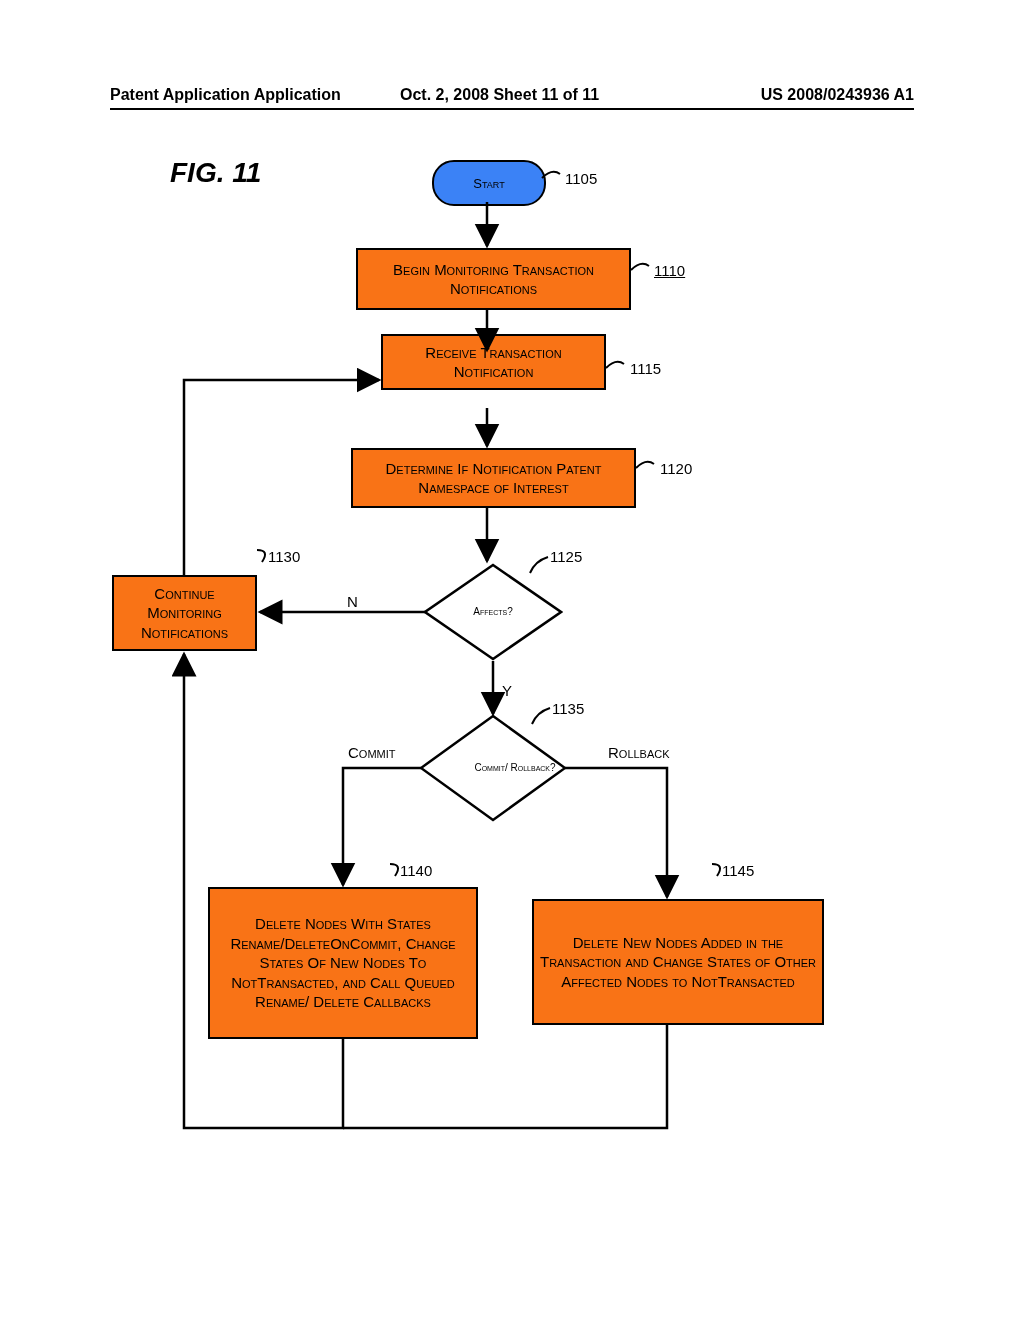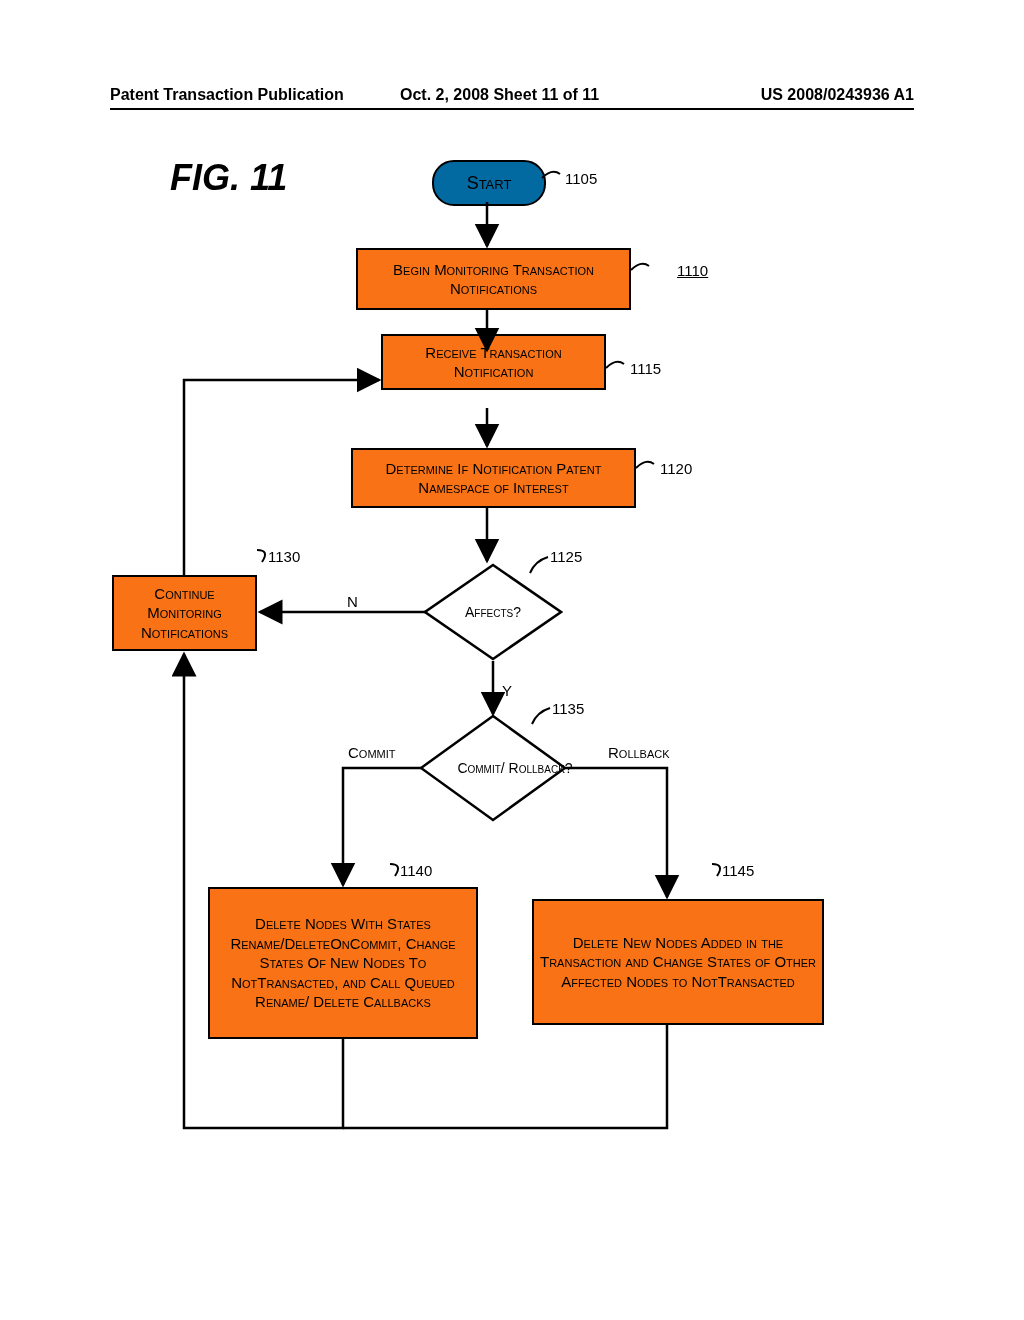--- a/index.html
+++ b/index.html
@@ -32,21 +32,21 @@
     position: absolute;
     top: 108px;
     left: 110px;
     right: 110px;
     border-top: 2px solid #000;
   }
   .fig-label {
     position: absolute;
     top: 157px;
     left: 170px;
-    font-size: 36px;
+    font-size: 28px;
     font-weight: bold;
     font-style: italic;
   }
   .stage {
     position: absolute;
     left: 0; top: 0;
     width: 1024px;
     height: 1320px;
   }
   .node-box {
@@ -61,40 +61,40 @@
     font-variant: small-caps;
     line-height: 1.3;
     padding: 4px 6px;
     box-sizing: border-box;
   }
   .node-box.big { font-size: 15px; }
   .terminal {
     position: absolute;
     border: 2.5px solid #000;
     border-radius: 22px;
-    background: #0369a1;
+    background: #3b82f6;
     text-align: center;
     display: flex;
     align-items: center;
     justify-content: center;
-    font-size: 18px;
+    font-size: 13px;
     font-variant: small-caps;
   }
   .decision {
     position: absolute;
     width: 130px;
     height: 100px;
   }
   .decision svg { position: absolute; left:0; top:0; }
   .decision .dlabel {
     position: absolute;
     left: 0; top: 0; width: 100%; height: 100%;
     display: flex; align-items: center; justify-content: center;
     text-align: center;
-    font-size: 14px;
+    font-size: 10px;
     font-variant: small-caps;
     line-height: 1.15;
   }
   .ref-label {
     position: absolute;
     font-size: 15px;
   }
   .edge-label {
     position: absolute;
     font-size: 15px;
@@ -102,21 +102,21 @@
   }
   
   .arrows { position:absolute; left:0; top:0; }
 </style>
 </head>
 <body>
 
 <div class="page">
 
   <div class="header">
-    <span class="left">Patent Transaction Publication</span>
+    <span class="left">Patent Application Application</span>
     <span class="mid">Oct. 2, 2008  Sheet 11 of 11</span>
     <span class="right">US 2008/0243936 A1</span>
   </div>
   <div class="rule"></div>
 
   <div class="fig-label">FIG. 11</div>
 
   <div class="stage">
 
     <div class="terminal" style="left:432px; top:160px; width:110px; height:42px;">
@@ -126,21 +126,21 @@
       <path d="M542,178 q10,-10 18,-4" fill="none" stroke="#000" stroke-width="2"></path>
     </svg>
     <div class="ref-label" style="left:565px; top:170px;">1105</div>
 
     <div class="node-box" style="left:356px; top:248px; width:275px; height:62px;">
       <span>Begin Monitoring Transaction Notifications</span>
     </div>
     <svg class="arrows" width="1024" height="1320">
       <path d="M631,270 q10,-10 18,-4" fill="none" stroke="#000" stroke-width="2"></path>
     </svg>
-    <div class="ref-label" style="left:677px; top:262px;text-decoration:underline;">1110</div>
+    <div class="ref-label" style="left:654px; top:262px;text-decoration:underline;">1110</div>
 
     <div class="node-box" style="left:381px; top:334px; width:225px; height:56px;">
       <span>Receive Transaction Notification</span>
     </div>
     <svg class="arrows" width="1024" height="1320">
       <path d="M606,368 q10,-10 18,-4" fill="none" stroke="#000" stroke-width="2"></path>
     </svg>
     <div class="ref-label" style="left:630px; top:360px;">1115</div>
 
     <div class="node-box" style="left:351px; top:448px; width:285px; height:60px;">

